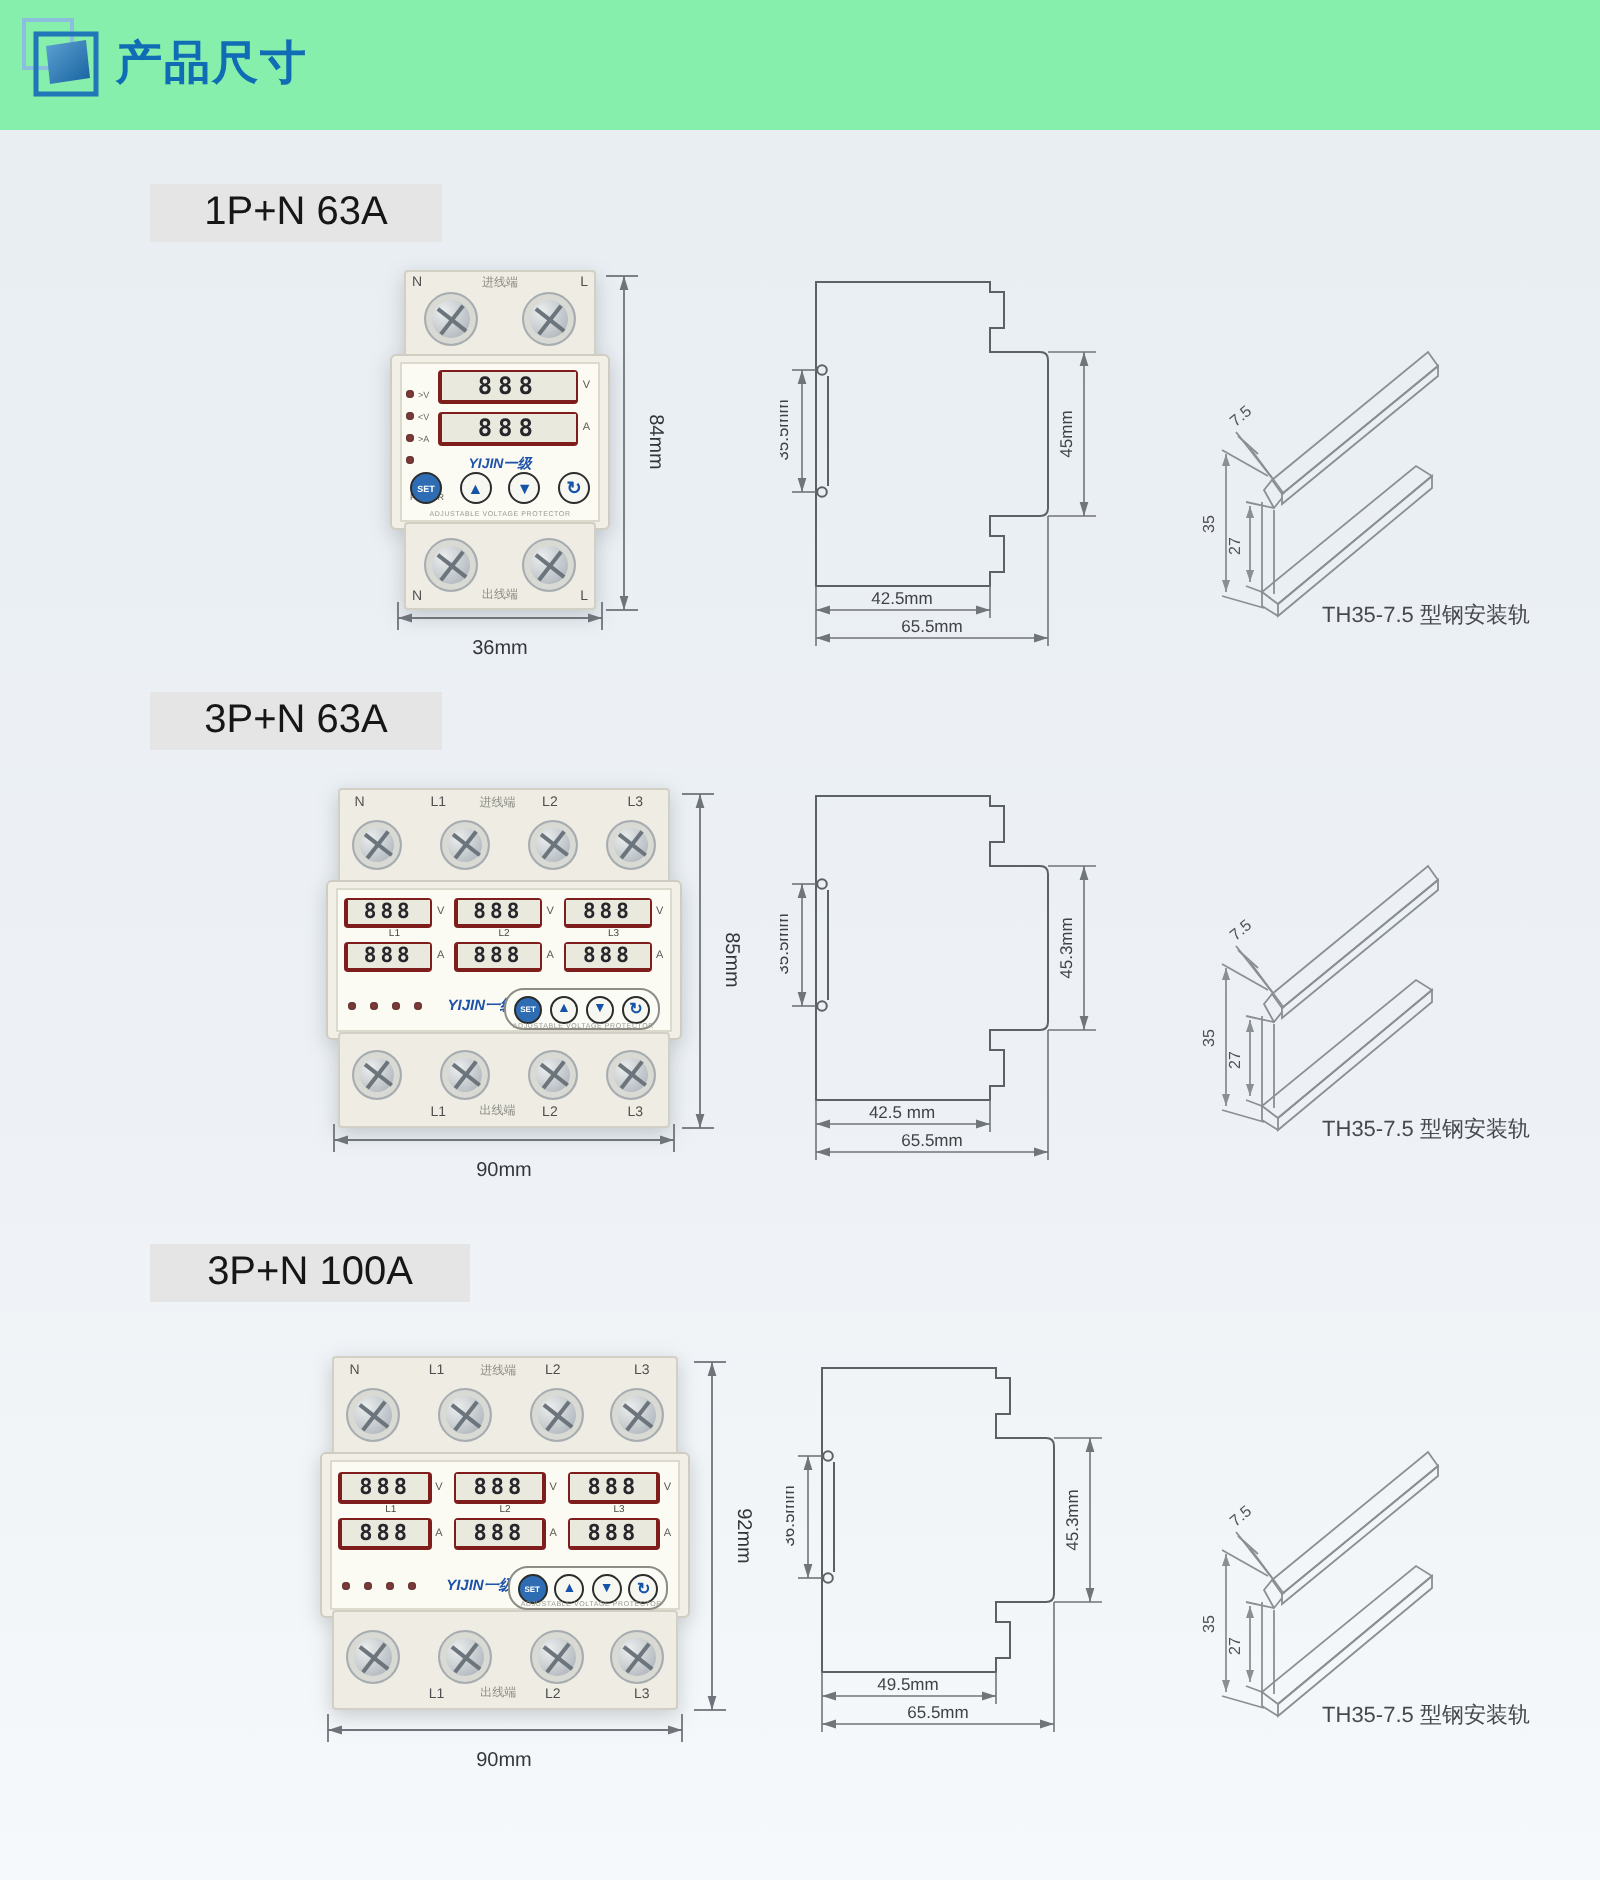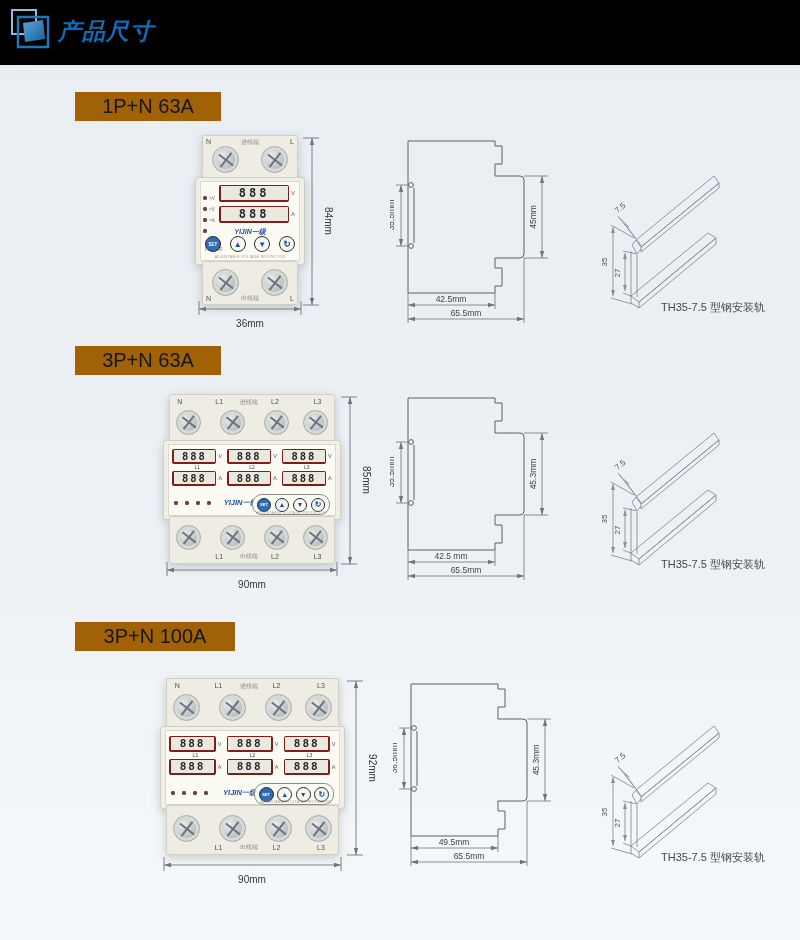--- a/index.html
+++ b/index.html
@@ -1,29 +1,29 @@
 <!DOCTYPE html>
 <html><head>
 <meta charset="utf-8">
 <style>
   html,body{margin:0;padding:0;}
   body{width:800px;height:940px;position:relative;overflow:hidden;
        font-family:"Liberation Sans",sans-serif;background:#fff;}
   .abs{position:absolute;}
 
   
-  .header{position:absolute;left:0;top:0;width:800px;height:65px;background:#000000;font-style:italic;}
+  .header{position:absolute;left:0;top:0;width:800px;height:65px;background:#86efac;}
   .page-title{position:absolute;left:58px;top:16px;font-size:23px;font-weight:bold;color:#0f6cb5;letter-spacing:1px;}
 
   
   .content-bg{position:absolute;left:0;top:65px;width:800px;height:875px;
       background:linear-gradient(180deg,#e9eef3 0%,#edf1f5 55%,#f6f9fb 100%);}
 
   
-  .sec-label{position:absolute;background:#a16207;color:#161616;font-size:20px;
+  .sec-label{position:absolute;background:#e5e5e5;color:#161616;font-size:20px;
       text-align:center;padding:3px 0;}
 
   
   .device{position:absolute;filter:drop-shadow(0 3px 5px rgba(60,70,80,.25));}
   .blk{position:absolute;background:#efede3;border:1px solid #d2d0c4;border-radius:2px;}
   .blk-mid{position:absolute;left:0;right:0;background:#f2f0e6;border:1px solid #cfcdc1;border-radius:3px;}
   .panel{position:absolute;background:#fbfaf3;border:1px solid #dcdacd;}
   .screw{border-radius:50%;background:radial-gradient(circle at 35% 35%,#eceeee,#bcc2c7 55%,#8d959c);
       border:1px solid #a7acb0;box-shadow:inset 0 0 0 3px #d8dad3;position:absolute;}
   .screw::before,.screw::after{content:"";position:absolute;left:48%;top:14%;width:2px;height:72%;background:#6c747c;}

